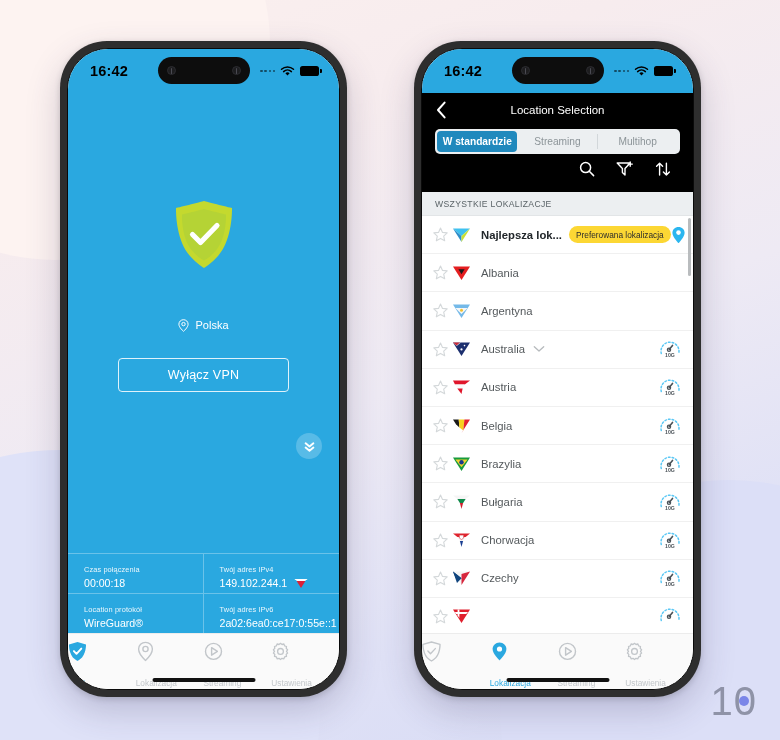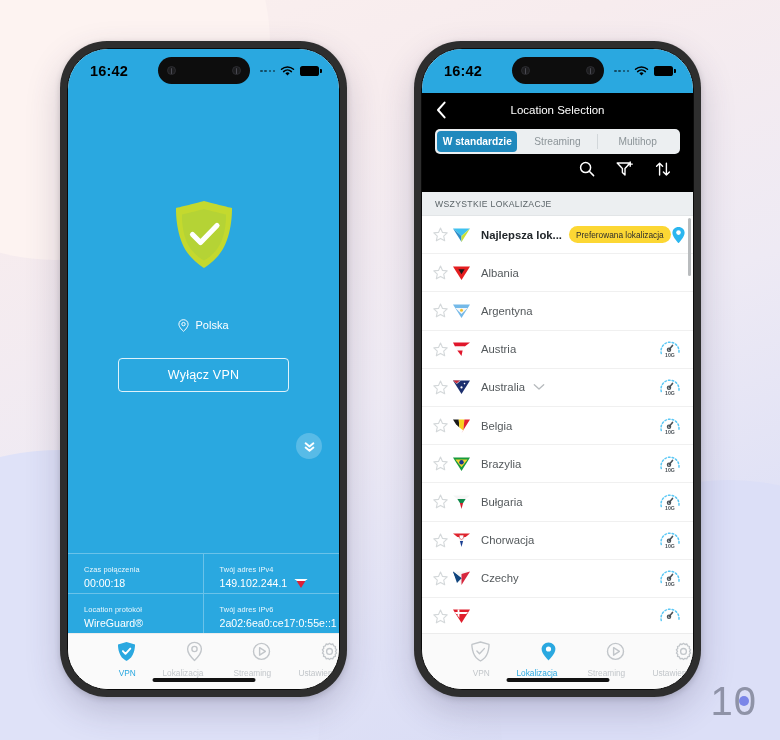--- a/index.html
+++ b/index.html
@@ -98,21 +98,21 @@
   .info-cell:nth-child(even){ border-right:none; }
   .info-lbl { font-size:7.4px; color:rgba(255,255,255,.9); letter-spacing:.1px; }
   .info-val { font-size:10.6px; color:#fff; display:flex; align-items:center; gap:7px; }
 
   
   .tabbar {
     flex:0 0 56px; background:#fafafa;
     display:flex; align-items:flex-start; padding-top:7px;
     border-top:1px solid #ececec; position:relative;
   }
-  .tab { flex:1; display:flex; flex-direction:column; align-items:flex-end; gap:6px; cursor:pointer; }
+  .tab { flex:1; display:flex; flex-direction:column; align-items:flex-start; gap:16px; cursor:pointer; }
   .tab-lbl { font-size:8.3px; color:#c2c6ca; }
   .tab.active .tab-lbl { color:#2aa8e0; }
   .home-ind {
     position:absolute; left:50%; transform:translateX(-50%); bottom:7px;
     width:103px; height:4.4px; border-radius:3px; background:#111;
   }
 
   
   .loc-header { flex:0 0 auto; background:#000000; padding:0 0 8px; }
   .lh-top { height:34px; display:flex; align-items:center; position:relative; padding:0 14px; }
@@ -418,44 +418,20 @@
       </div>
 
       <div class="row">
         <span class="star">
           <svg width="15" height="15" viewBox="0 0 15 15">
                 <path d="M7.5 1 L9.5 5.4 L14.2 5.9 L10.7 9.1 L11.7 13.8 L7.5 11.4 L3.3 13.8 L4.3 9.1 L0.8 5.9 L5.5 5.4 Z" fill="none" stroke="#d4d8da" stroke-width="1.1" stroke-linejoin="round"></path>
               </svg>
         </span>
         <span class="flag">
           <svg width="19" height="16" viewBox="0 0 19 16">
-            <path d="M1 1.4 L18 1.4 L12.8 5.6 L3 5.6 Z" fill="#e0162b"></path>
-            <path d="M3 5.6 L12.8 5.6 L10.6 9.4 L5.3 9.4 Z" fill="#fafafa"></path>
-            <path d="M5.3 9.4 L10.6 9.4 L9.5 15 Z" fill="#e0162b"></path>
-          </svg>
-        </span>
-        <span class="row-name">Austria</span>
-        <span class="row-right">
-          <svg width="22" height="20" viewBox="0 0 22 20">
-            <path d="M2.3 14.5 A9 9 0 1 1 19.7 14.5" stroke="#5bc8f5" stroke-width="1.5" fill="none" stroke-linecap="round" stroke-dasharray="1.6 2.1"></path>
-            <path d="M13.5 6.4 L10.2 10.4" stroke="#4a5258" stroke-width="1.6" stroke-linecap="round"></path>
-            <circle cx="10" cy="10.8" r="1.6" fill="none" stroke="#4a5258" stroke-width="1.3"></circle>
-            <text x="11" y="18.2" font-family="Liberation Sans, sans-serif" font-size="5.2" font-weight="bold" fill="#4a5258" text-anchor="middle">10G</text>
-          </svg>
-        </span>
-      </div>
-
-      <div class="row">
-        <span class="star">
-          <svg width="15" height="15" viewBox="0 0 15 15">
-                <path d="M7.5 1 L9.5 5.4 L14.2 5.9 L10.7 9.1 L11.7 13.8 L7.5 11.4 L3.3 13.8 L4.3 9.1 L0.8 5.9 L5.5 5.4 Z" fill="none" stroke="#d4d8da" stroke-width="1.1" stroke-linejoin="round"></path>
-              </svg>
-        </span>
-        <span class="flag">
-          <svg width="19" height="16" viewBox="0 0 19 16">
             <path d="M1 1.4 L18 1.4 L9.5 15 Z" fill="#1c2f6e"></path>
             <path d="M1 1.4 L9 1.4 L4.8 5 Z" fill="#d3d7e6"></path>
             <path d="M1 1.4 L8 1.4 L4.5 4.4 Z" fill="#c92b39"></path>
             <circle cx="9.5" cy="8.4" r="1.1" fill="#fff"></circle>
             <circle cx="12.5" cy="4.6" r="0.8" fill="#fff"></circle>
           </svg>
         </span>
         <span class="row-name">Australia</span>
         <span class="chev-sm">
           <svg width="12" height="8" viewBox="0 0 12 8">
@@ -473,20 +449,44 @@
       </div>
 
       <div class="row">
         <span class="star">
           <svg width="15" height="15" viewBox="0 0 15 15">
                 <path d="M7.5 1 L9.5 5.4 L14.2 5.9 L10.7 9.1 L11.7 13.8 L7.5 11.4 L3.3 13.8 L4.3 9.1 L0.8 5.9 L5.5 5.4 Z" fill="none" stroke="#d4d8da" stroke-width="1.1" stroke-linejoin="round"></path>
               </svg>
         </span>
         <span class="flag">
           <svg width="19" height="16" viewBox="0 0 19 16">
+            <path d="M1 1.4 L18 1.4 L12.8 5.6 L3 5.6 Z" fill="#e0162b"></path>
+            <path d="M3 5.6 L12.8 5.6 L10.6 9.4 L5.3 9.4 Z" fill="#fafafa"></path>
+            <path d="M5.3 9.4 L10.6 9.4 L9.5 15 Z" fill="#e0162b"></path>
+          </svg>
+        </span>
+        <span class="row-name">Austria</span>
+        <span class="row-right">
+          <svg width="22" height="20" viewBox="0 0 22 20">
+            <path d="M2.3 14.5 A9 9 0 1 1 19.7 14.5" stroke="#5bc8f5" stroke-width="1.5" fill="none" stroke-linecap="round" stroke-dasharray="1.6 2.1"></path>
+            <path d="M13.5 6.4 L10.2 10.4" stroke="#4a5258" stroke-width="1.6" stroke-linecap="round"></path>
+            <circle cx="10" cy="10.8" r="1.6" fill="none" stroke="#4a5258" stroke-width="1.3"></circle>
+            <text x="11" y="18.2" font-family="Liberation Sans, sans-serif" font-size="5.2" font-weight="bold" fill="#4a5258" text-anchor="middle">10G</text>
+          </svg>
+        </span>
+      </div>
+
+      <div class="row">
+        <span class="star">
+          <svg width="15" height="15" viewBox="0 0 15 15">
+                <path d="M7.5 1 L9.5 5.4 L14.2 5.9 L10.7 9.1 L11.7 13.8 L7.5 11.4 L3.3 13.8 L4.3 9.1 L0.8 5.9 L5.5 5.4 Z" fill="none" stroke="#d4d8da" stroke-width="1.1" stroke-linejoin="round"></path>
+              </svg>
+        </span>
+        <span class="flag">
+          <svg width="19" height="16" viewBox="0 0 19 16">
             <path d="M1 1.4 L6.7 1.4 L7.4 9.5 L4 6.2 Z" fill="#1a1a1a"></path>
             <path d="M6.7 1.4 L12.4 1.4 L11.3 12.5 L7.4 9.5 Z" fill="#f7d21e"></path>
             <path d="M12.4 1.4 L18 1.4 L9.5 15 L11.3 12.5 Z" fill="#e2222e"></path>
           </svg>
         </span>
         <span class="row-name">Belgia</span>
         <span class="row-right">
           <svg width="22" height="20" viewBox="0 0 22 20">
             <path d="M2.3 14.5 A9 9 0 1 1 19.7 14.5" stroke="#5bc8f5" stroke-width="1.5" fill="none" stroke-linecap="round" stroke-dasharray="1.6 2.1"></path>
             <path d="M13.5 6.4 L10.2 10.4" stroke="#4a5258" stroke-width="1.6" stroke-linecap="round"></path>

